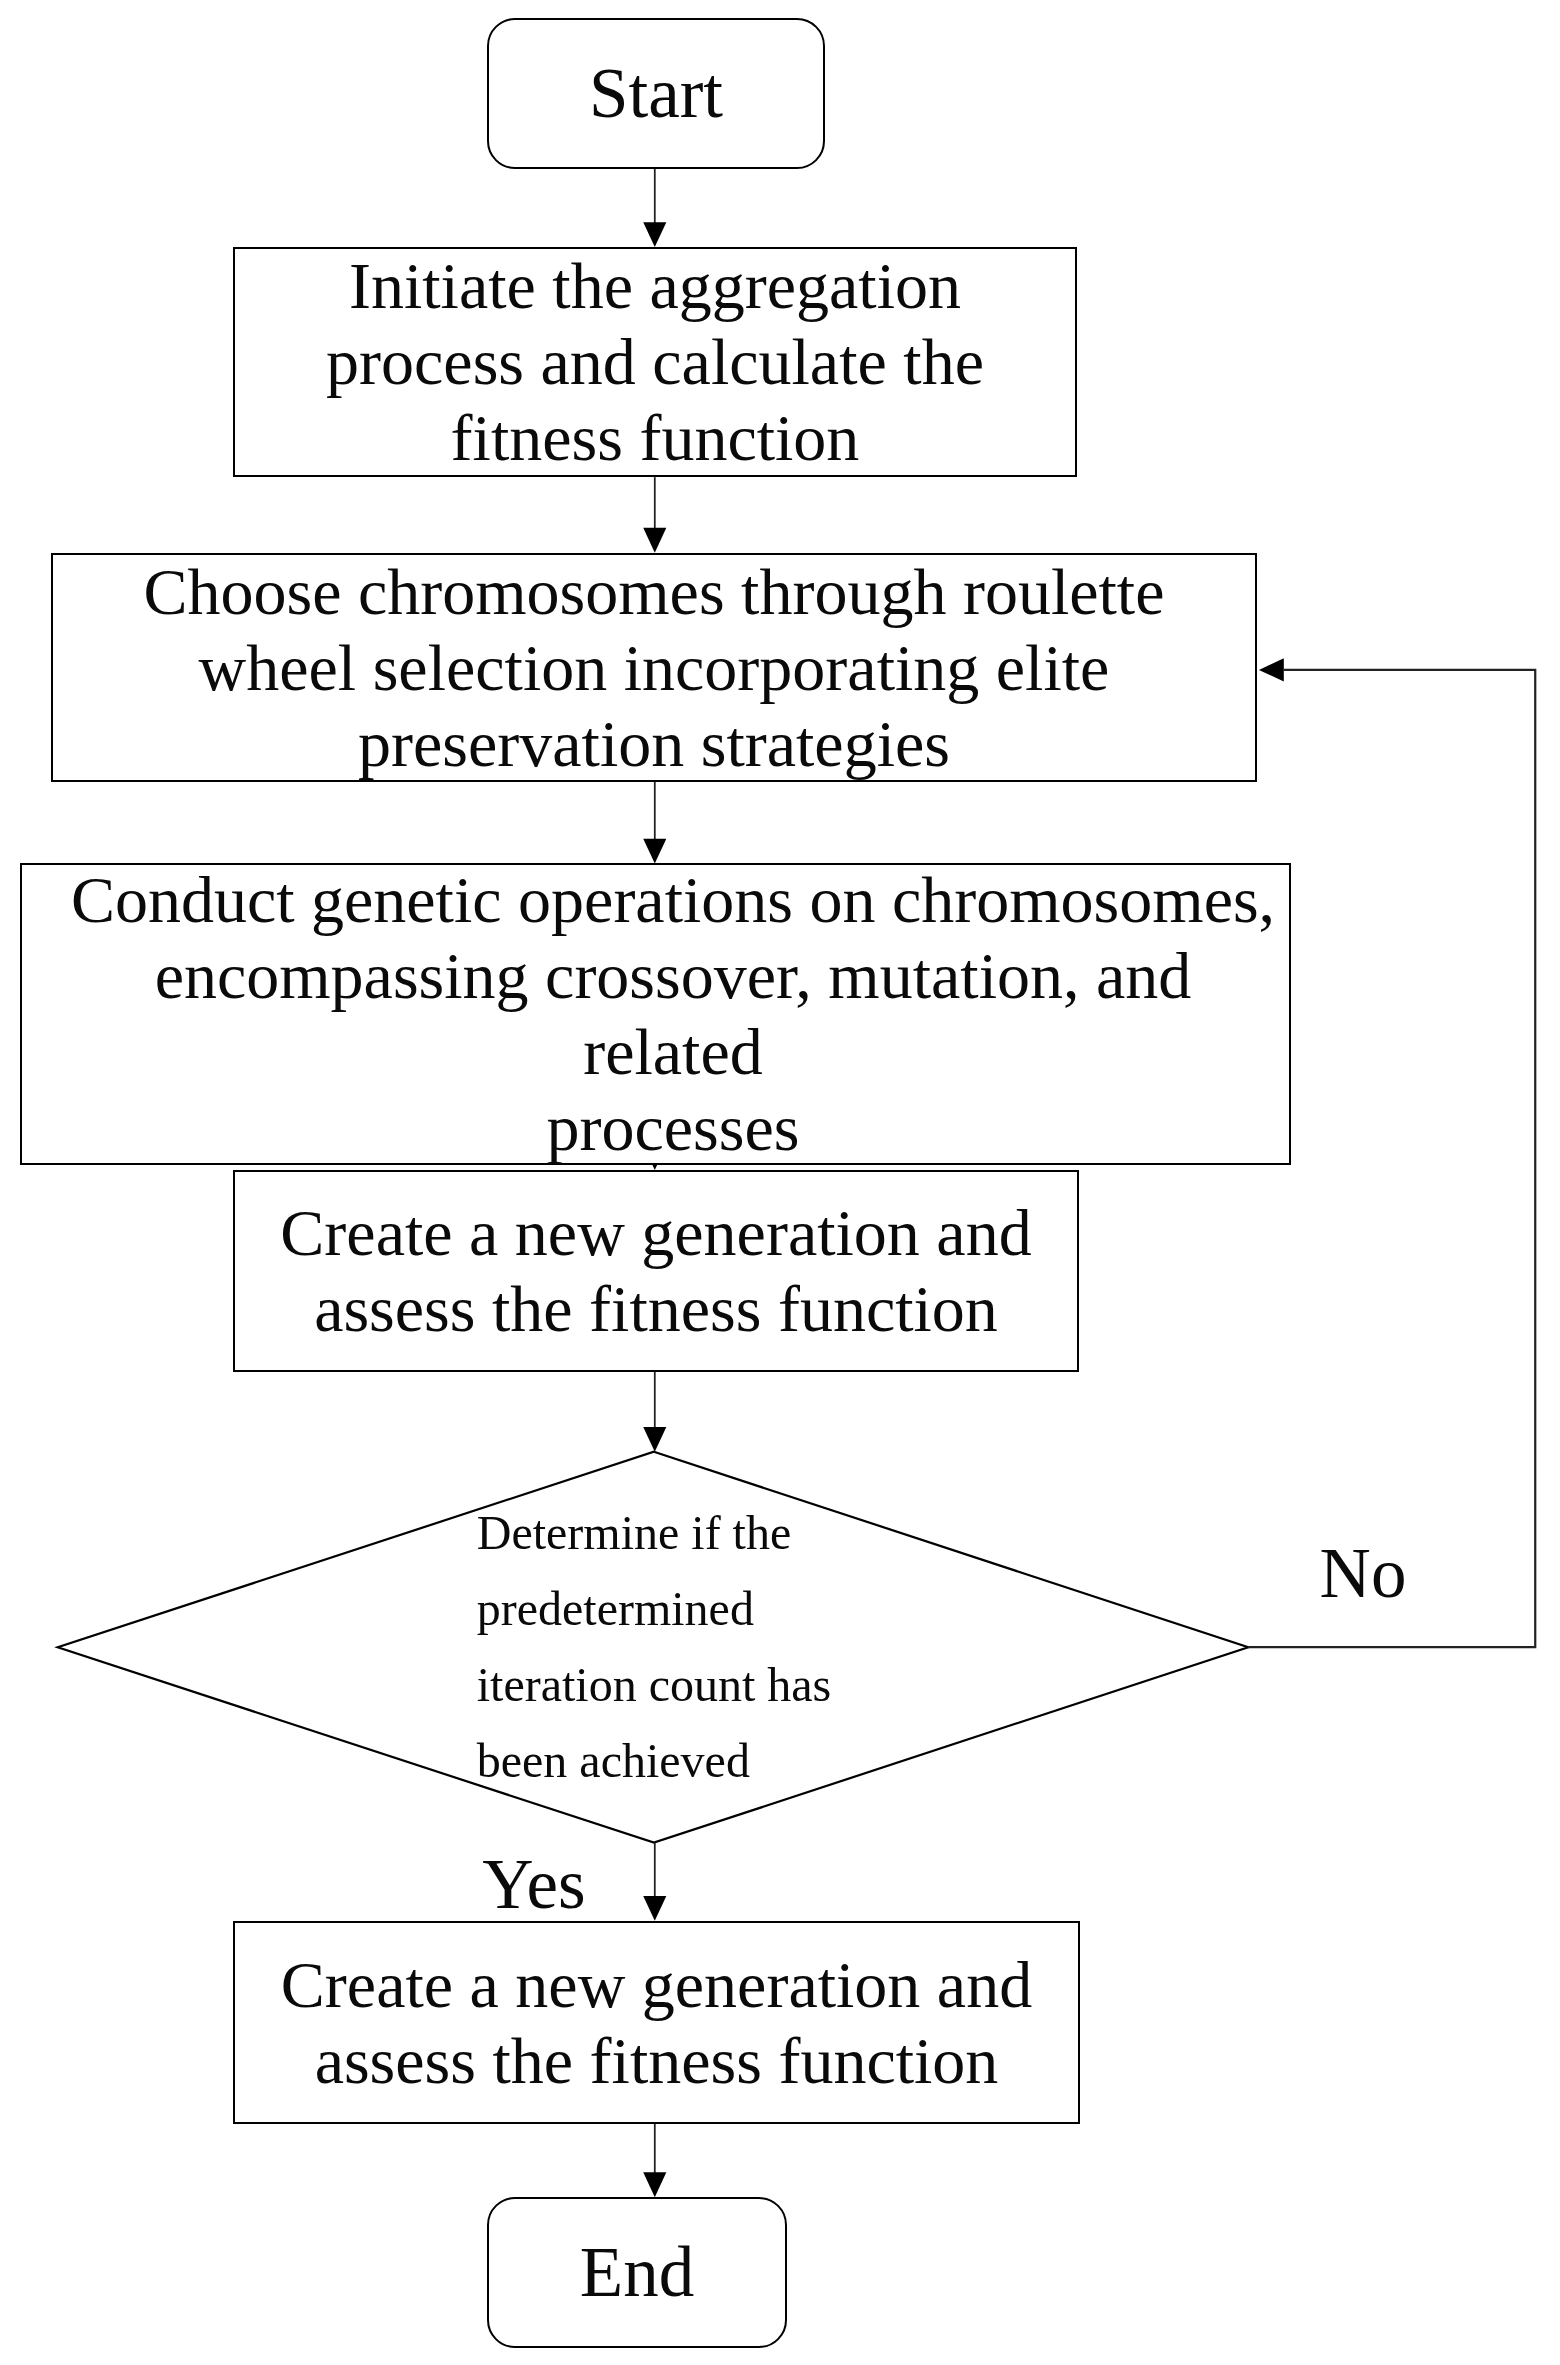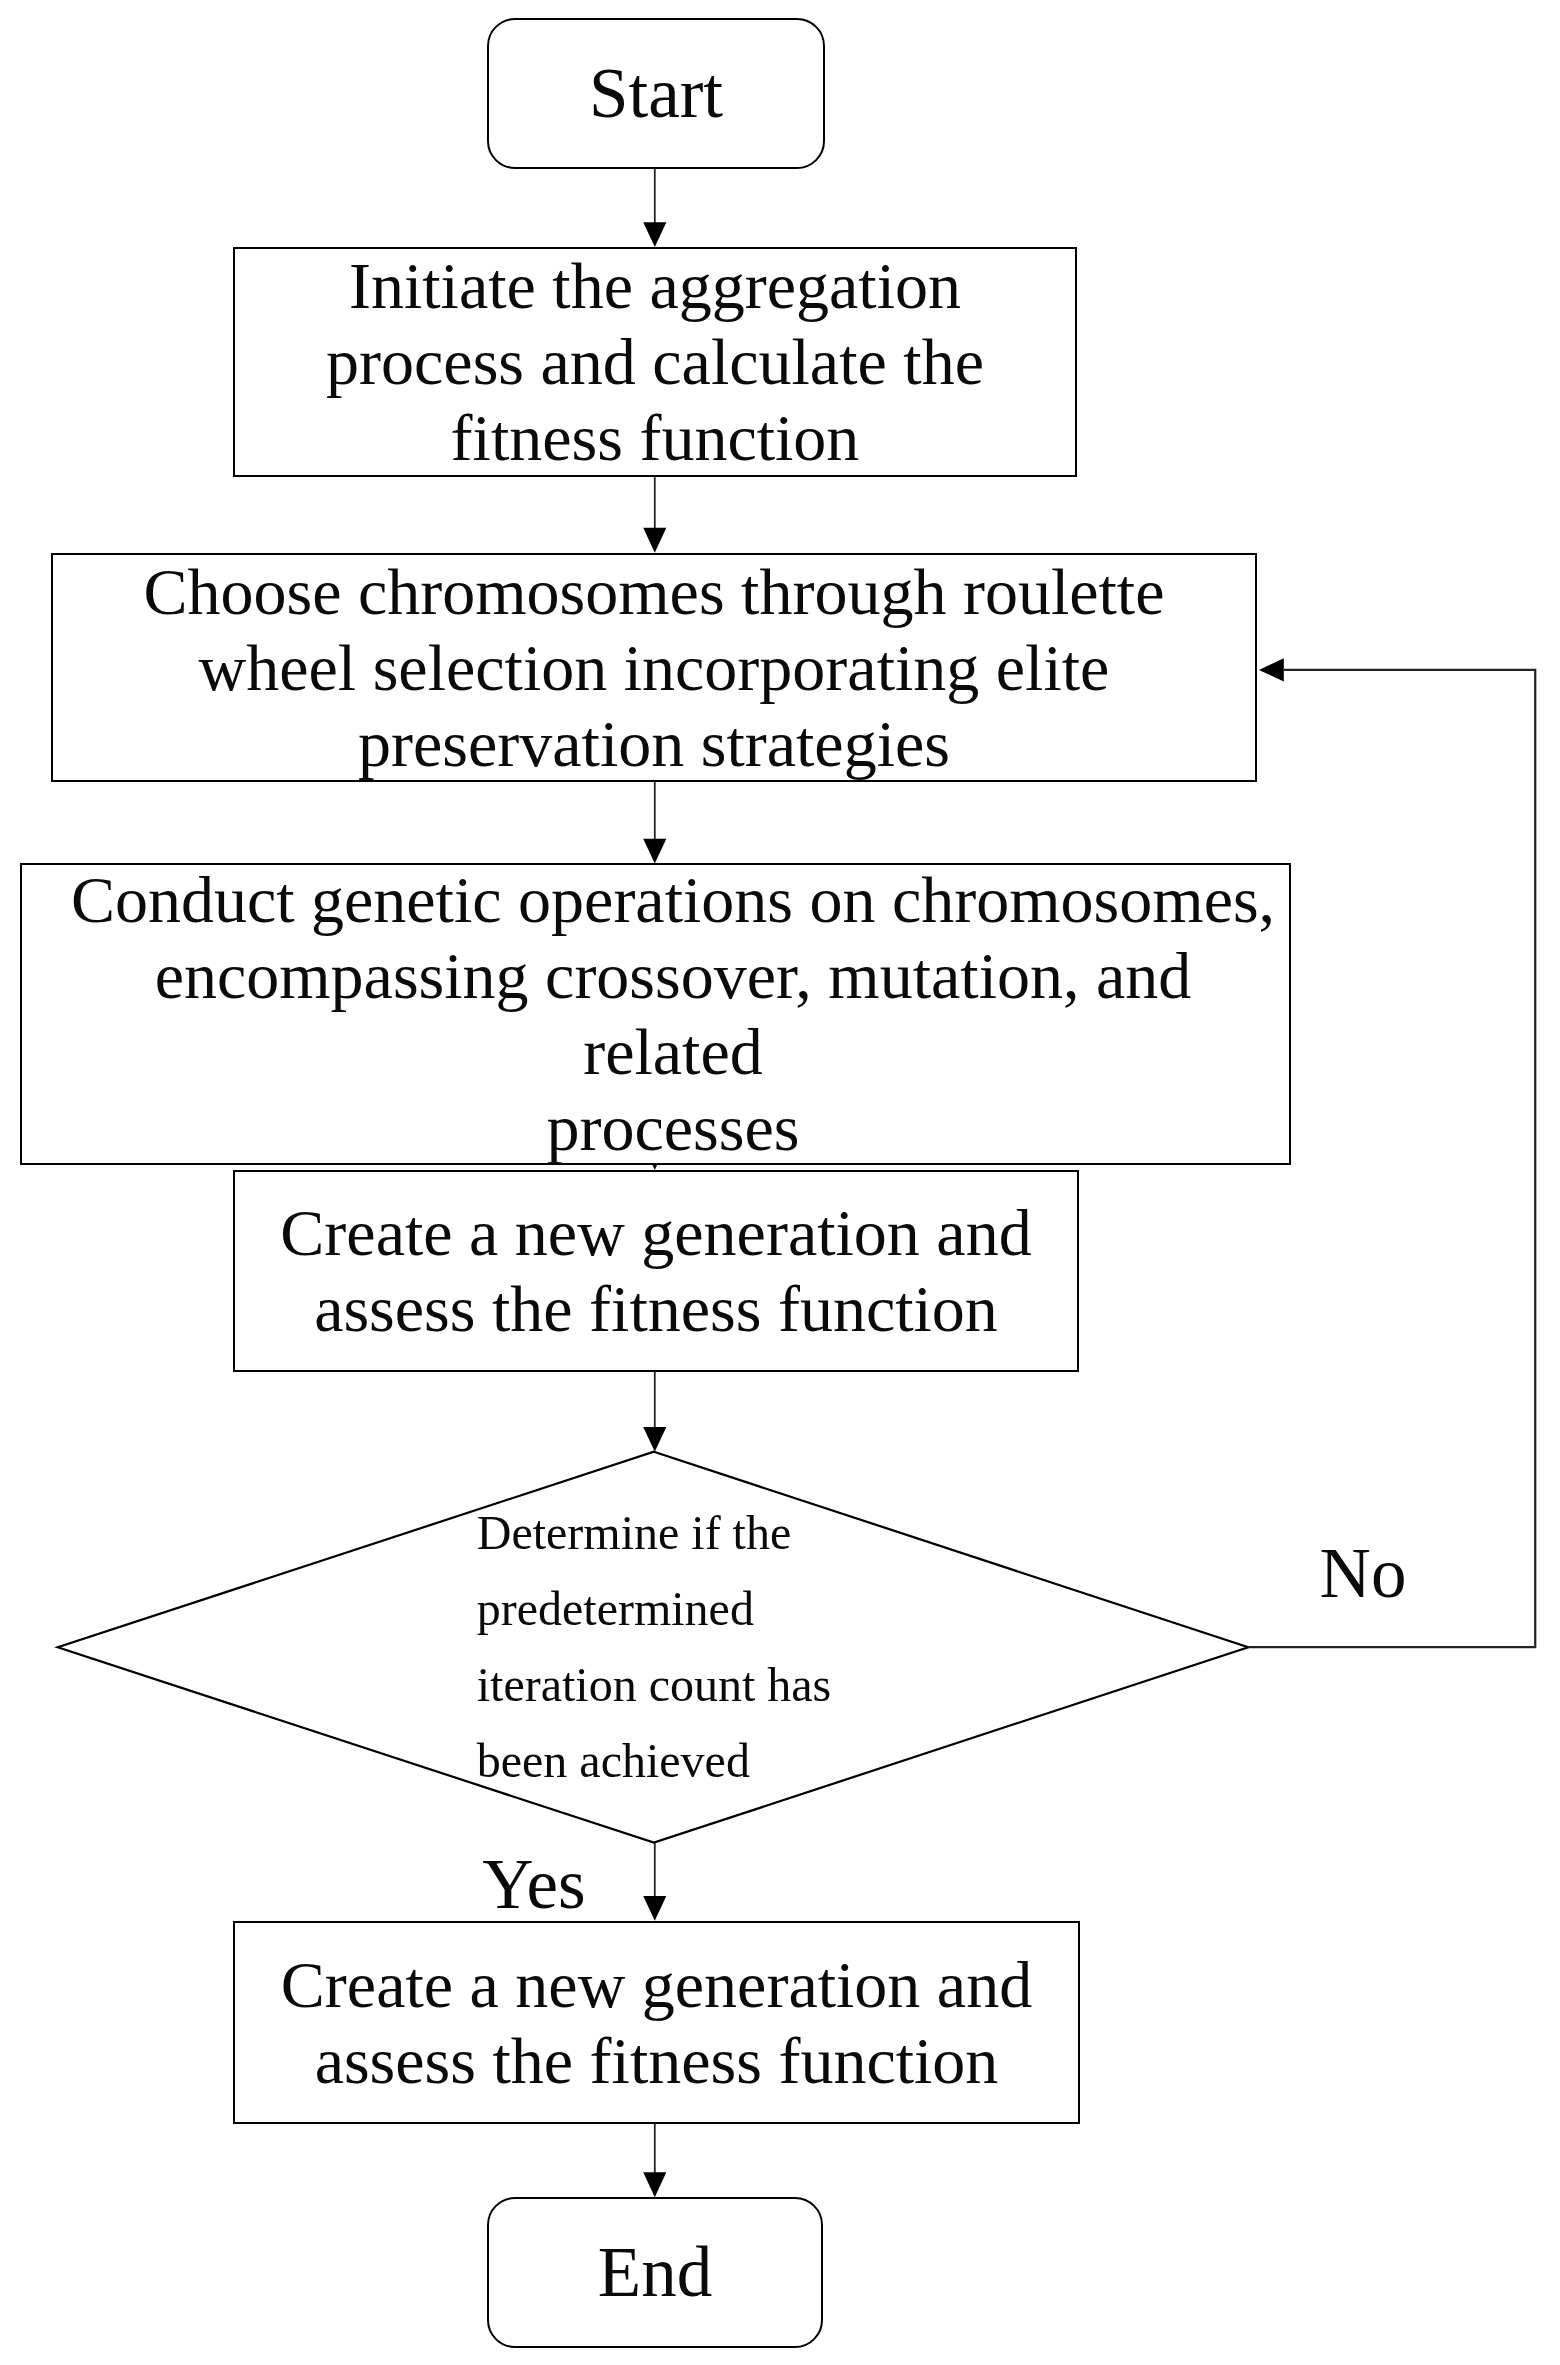--- a/index.html
+++ b/index.html
@@ -146,18 +146,18 @@
 
   <div class="branch-label" style="left:1230px; top:1538px; width:266px; height:71px;">
     <span>No</span>
   </div>
 
   <div class="node rect process-text" style="left:233px; top:1921px; width:847px; height:203px;">
     <span>Create a new generation and
 assess the fitness function</span>
   </div>
 
-  <div class="node rounded terminal-label" style="left:487px; top:2197px; width:336px; height:151px;text-align:right;">
+  <div class="node rounded terminal-label" style="left:487px; top:2197px; width:300px; height:151px;text-align:right;">
     <span>End</span>
   </div>
 
 </div>
 
 
 </body></html>

